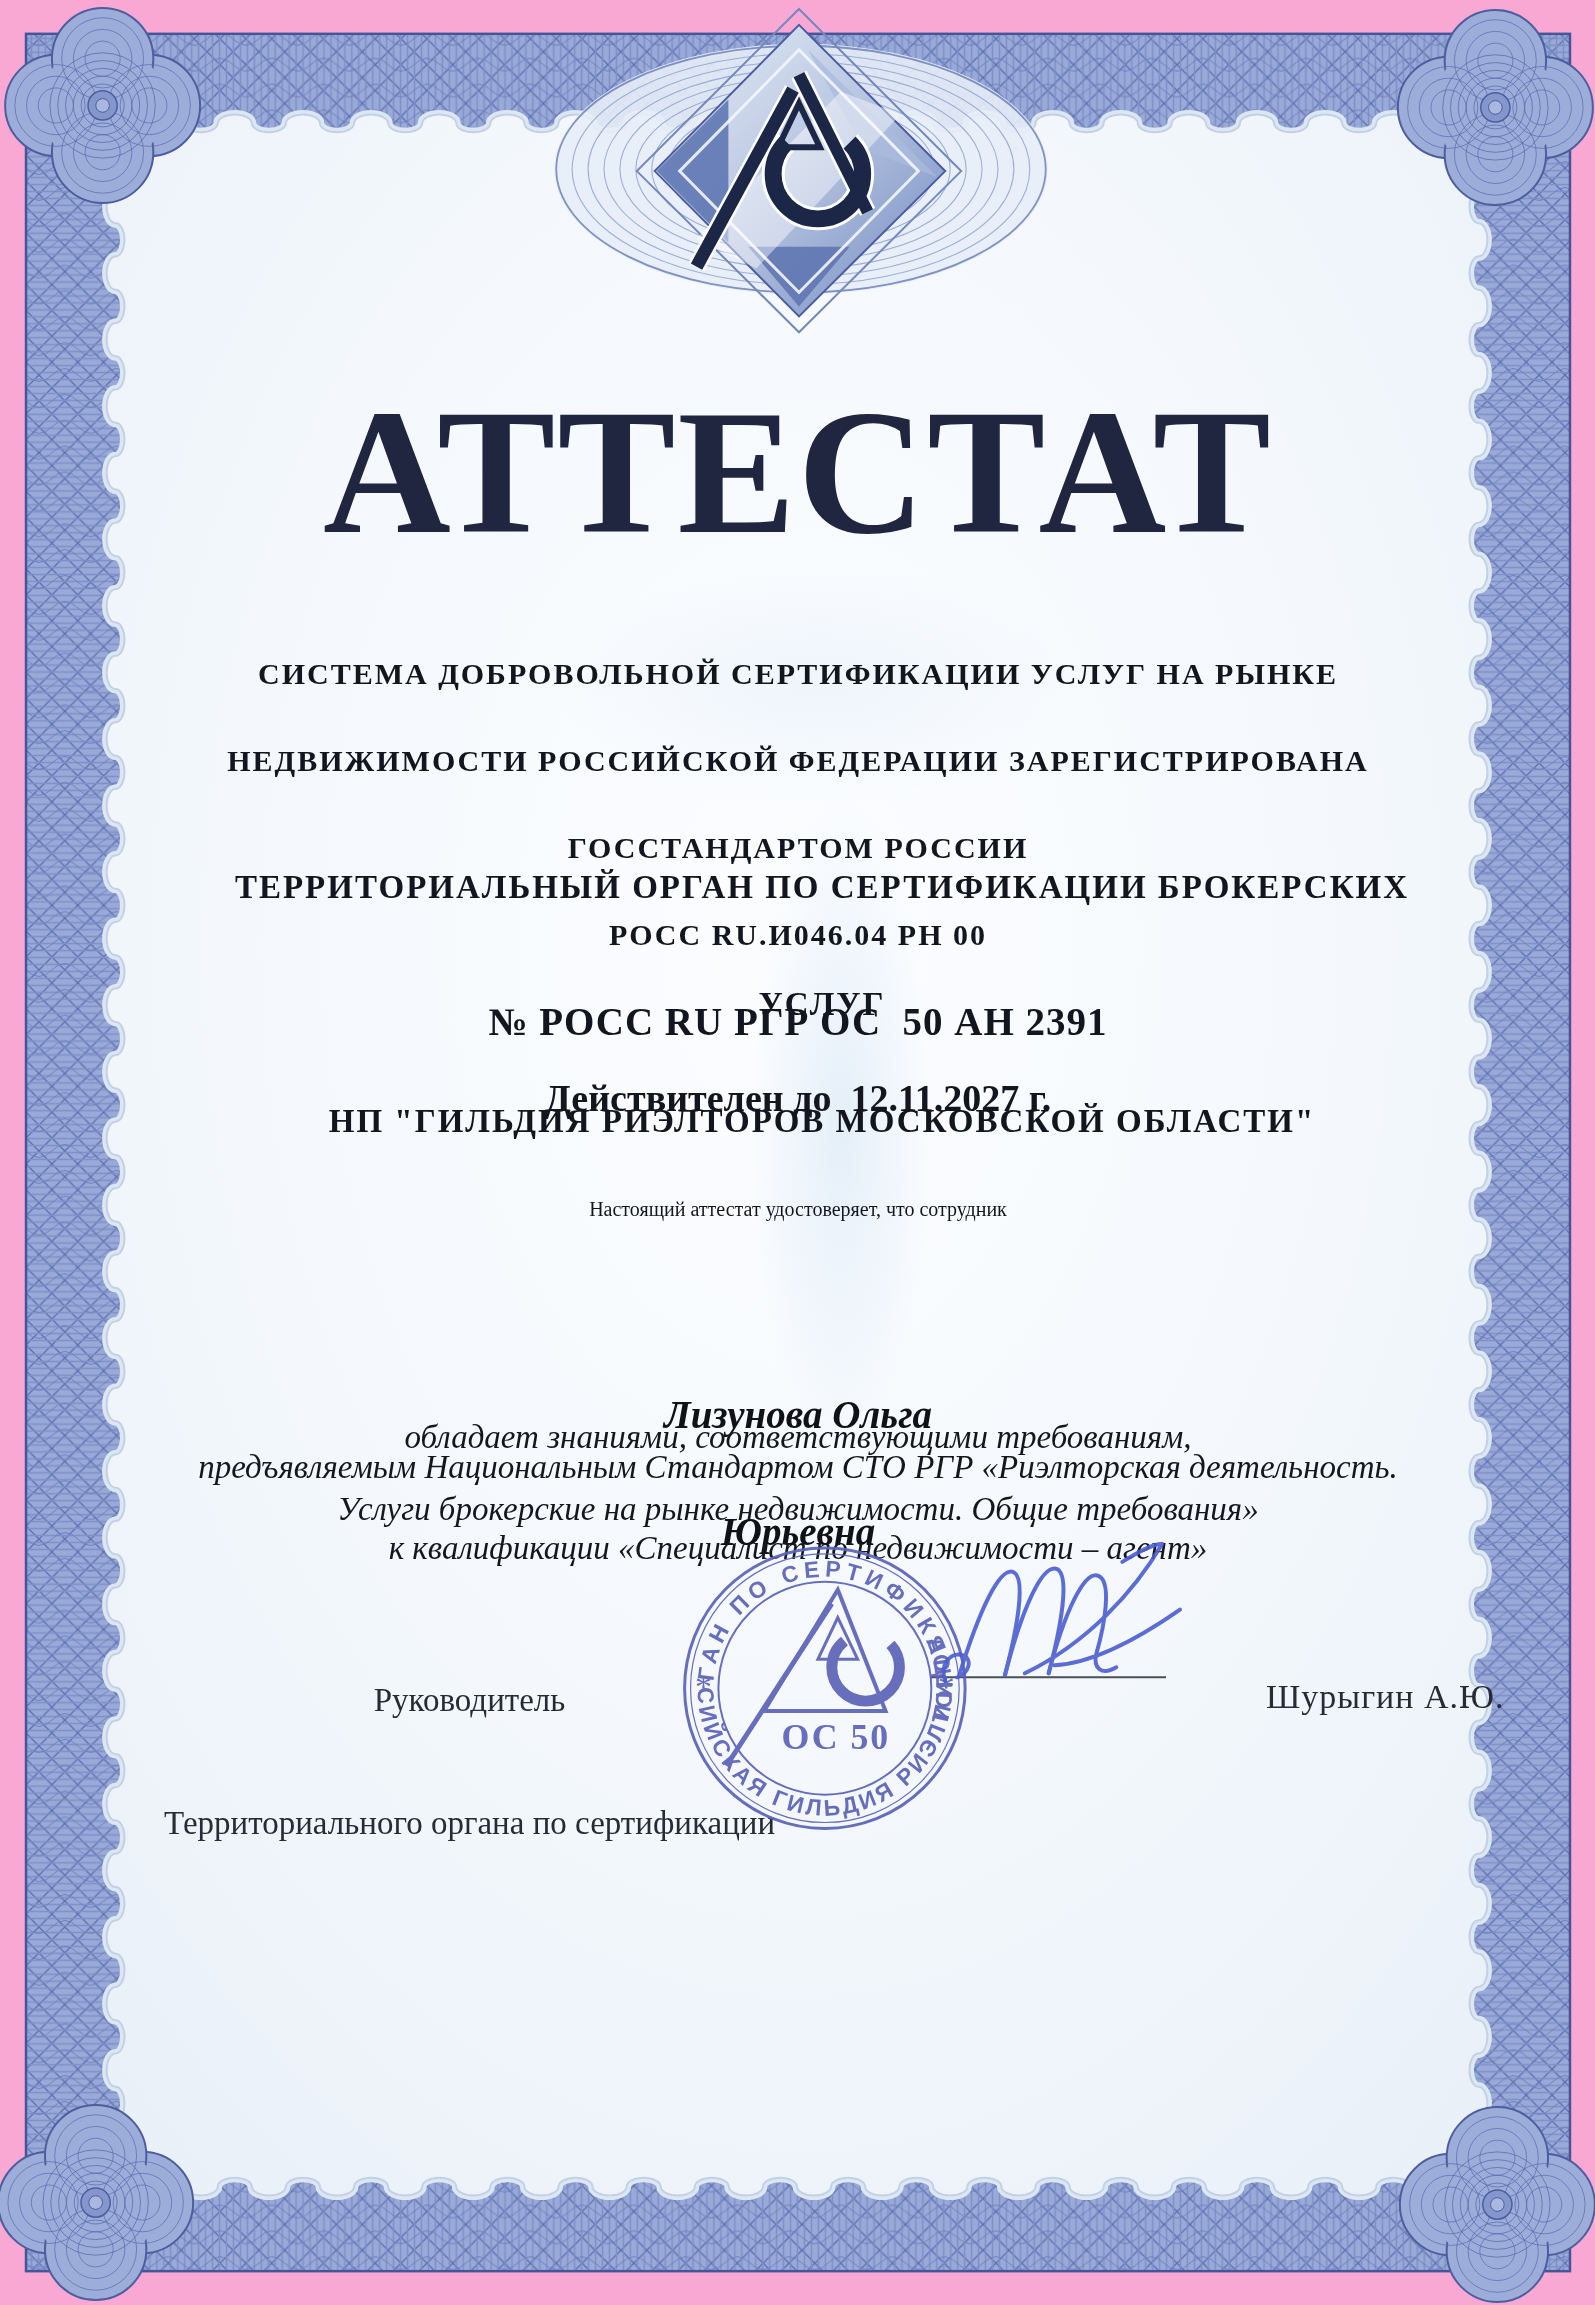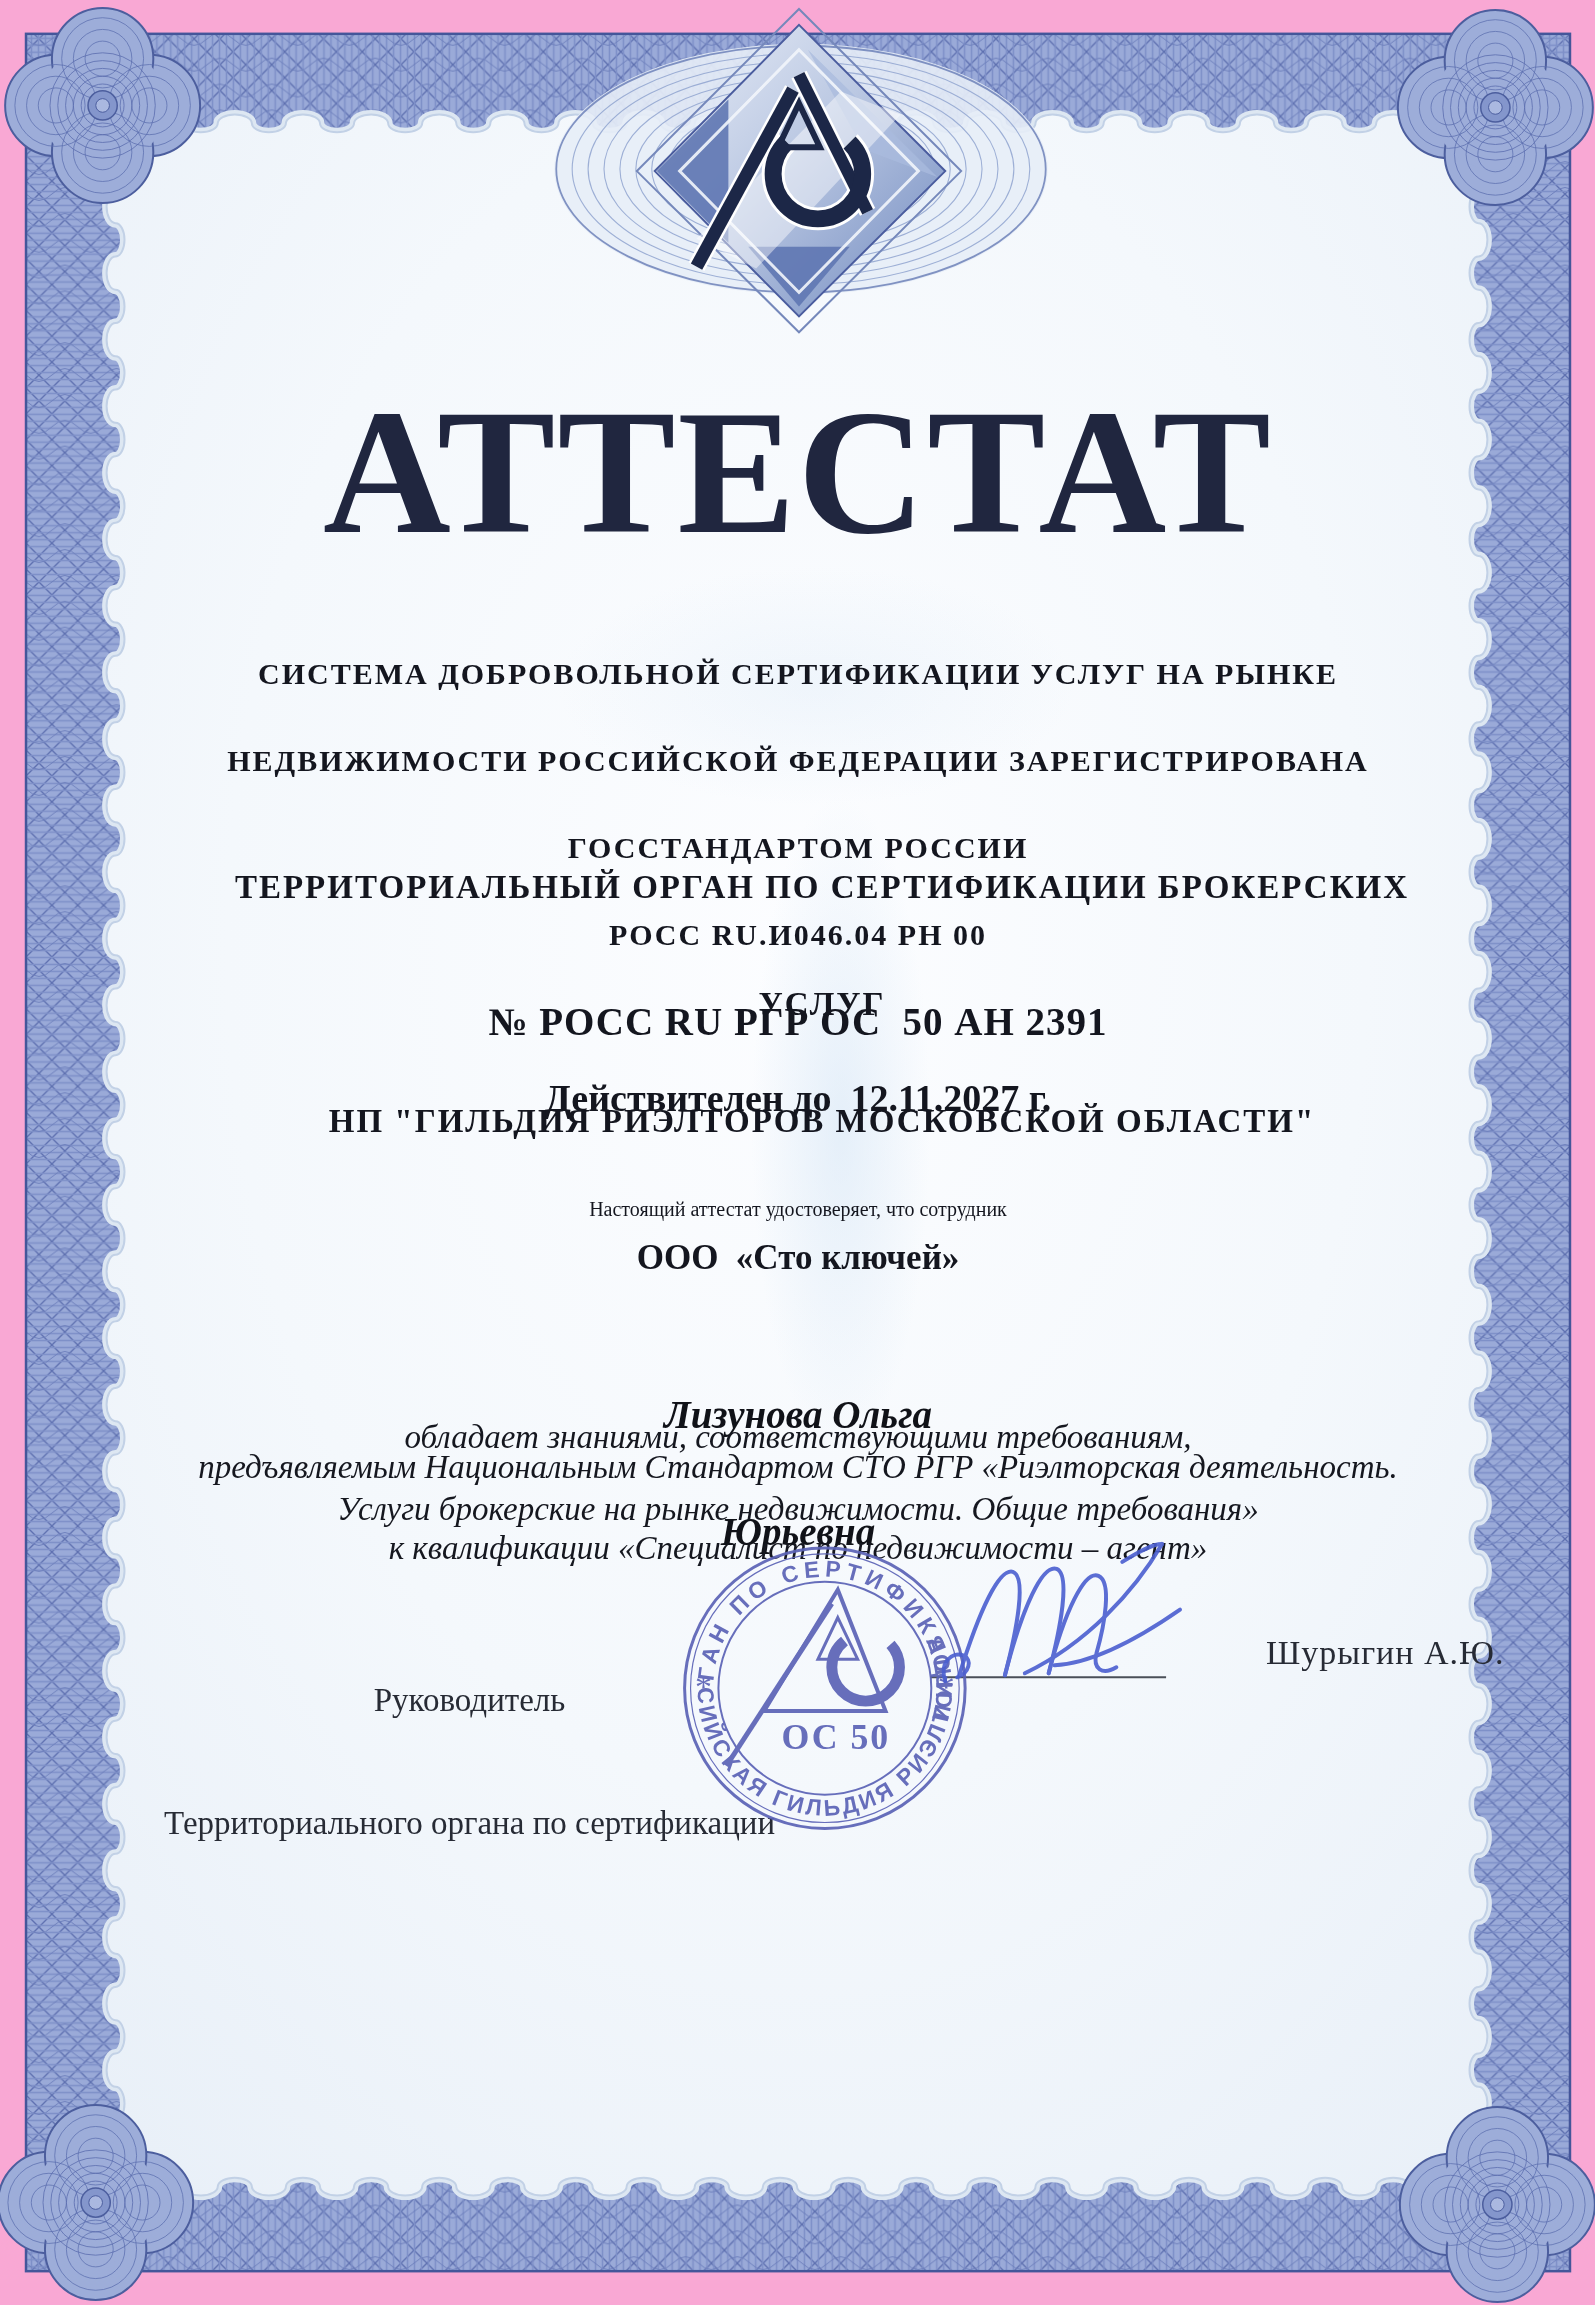--- a/index.html
+++ b/index.html
@@ -10,21 +10,21 @@
   .title{top:370px;font-size:177px;font-weight:bold;color:#20263f;letter-spacing:2px;}
   .sys{top:601px;font-size:30px;font-weight:bold;line-height:29px;letter-spacing:2px;}
   .org{top:790px;font-size:33px;font-weight:bold;line-height:39px;letter-spacing:2px;padding-left:24px;}
   .num{top:999px;font-size:39px;font-weight:bold;letter-spacing:1px;}
   .valid{top:1076px;font-size:38px;font-weight:bold;}
   .attest{top:1198px;font-size:20px;}
   .company{top:1238px;font-size:35px;font-weight:bold;}
   .holder{top:1317px;font-size:39px;font-weight:bold;font-style:italic;line-height:39px;color:#101218;}
   .qline{position:absolute;left:0;width:100%;text-align:center;font-size:33px;font-style:italic;color:#15171f;white-space:pre;}
   .role{position:absolute;left:164px;top:1598px;font-size:33px;line-height:41px;color:#272b35;text-align:center;white-space:pre;}
-  .signame{position:absolute;left:1266px;top:1634px;font-size:34px;color:#272b35;letter-spacing:1px;white-space:pre;}
+  .signame{position:absolute;left:1266px;top:1678px;font-size:34px;color:#272b35;letter-spacing:1px;white-space:pre;}
 </style>
 </head>
 <body>
 
 <div class="page">
 
   <svg id="deco" class="layer" width="1596" height="2305" viewBox="0 0 1604 2317">
     <defs>
       <pattern id="pvert" width="7" height="7" patternUnits="userSpaceOnUse">
         <path d="M3.5 0 V7" stroke="#7e90c8" stroke-width="1.6"></path>
@@ -230,21 +230,20 @@
 
   <div class="txt org">
     <div>ТЕРРИТОРИАЛЬНЫЙ ОРГАН ПО СЕРТИФИКАЦИИ БРОКЕРСКИХ</div>
     <div>УСЛУГ</div>
     <div>НП "ГИЛЬДИЯ РИЭЛТОРОВ МОСКОВСКОЙ ОБЛАСТИ"</div>
   </div>
 
   <div class="txt num">№ РОСС RU РГР ОС  50 АН 2391</div>
   <div class="txt valid">Действителен до  12.11.2027 г.</div>
   <div class="txt attest">Настоящий аттестат удостоверяет, что сотрудник</div>
-  <div class="txt company">ООО  «Сто ключей»</div>
 
   <div class="txt holder">
     <div>Лизунова Ольга</div>
     <div>Юрьевна</div>
   </div>
 
   <div class="qline" style="top:1449px">предъявляемым Национальным Стандартом СТО РГР «Риэлторская деятельность.</div>
   <div class="qline" style="top:1419px">обладает знаниями, соответствующими требованиям,</div>
   <div class="qline" style="top:1491px">Услуги брокерские на рынке недвижимости. Общие требования»</div>
   <div class="qline" style="top:1530px">к квалификации «Специалист по недвижимости – агент»</div>

